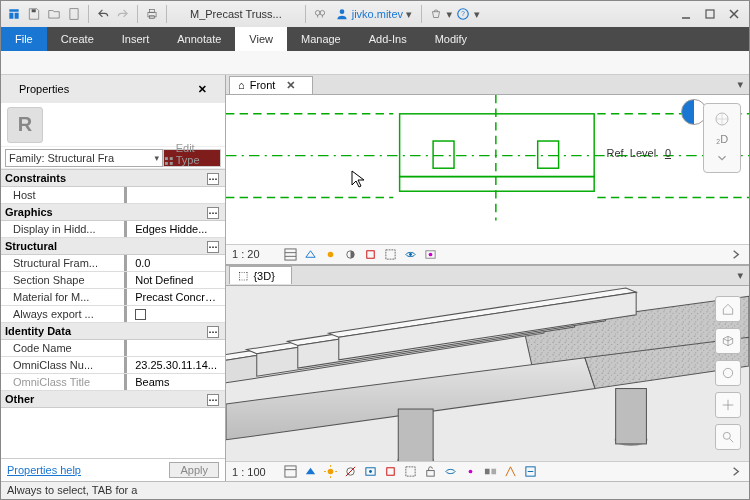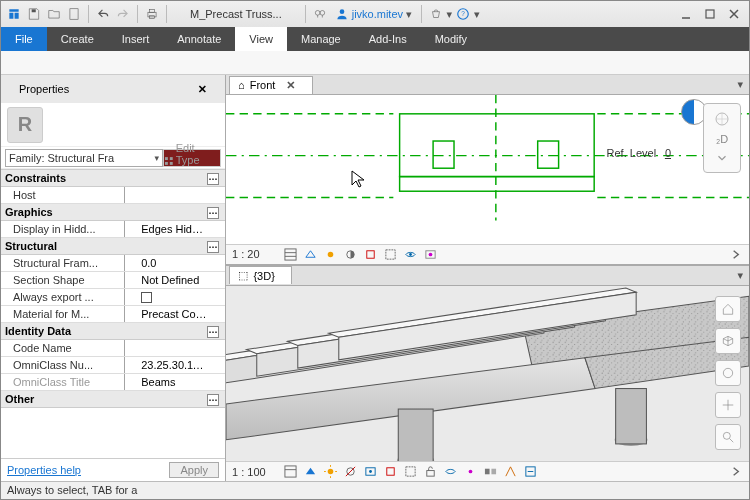--- a/index.html
+++ b/index.html
@@ -27,21 +27,21 @@
 .type-row { height: 22px; display:flex; align-items:center; padding:2px 4px; border-bottom:1px solid #eee; }
 .type-select { flex:1; height:18px; border:1px solid #aaa; background:#fff; padding:0 3px; display:flex; align-items:center; justify-content:space-between; color:#333; }
 .type-select .chev { font-size:9px; color:#555; }
 .edit-type { width:58px; height:18px; border:1px solid #ccc; background:#7f1d1d; color:#999; display:flex; align-items:flex-end; justify-content:center; gap:2px; }
 .props { flex:1; overflow:auto; border-top:1px solid #ccc; }
 .prop-cat { background:#e9e9e9; padding:2px 4px; font-weight:600; position:relative; border-bottom:1px solid #ccc; }
 .prop-cat .expand { position:absolute; right:6px; top:3px; width:12px; height:12px; border:1px solid #888; background:#fff; display:flex; align-items:center; justify-content:center; font-size:9px; }
 .prop-row { display:flex; border-bottom:1px solid #ddd; }
 .prop-name { width:55%; padding:2px 6px 2px 12px; color:#333; overflow:hidden; text-overflow:ellipsis; white-space:nowrap; }
 .prop-name.gray { color:#999; }
-.prop-val { flex:1; padding:2px 16px; border-left:1px solid #a3a3a3; overflow:hidden; text-overflow:ellipsis; white-space:nowrap; }
+.prop-val { flex:1; padding:2px 8px; border-left:3px solid #a3a3a3; overflow:hidden; text-overflow:ellipsis; white-space:nowrap; }
 .prop-val.check { display:flex; align-items:center; }
 .prop-val.check .box { width:11px; height:11px; border:1px solid #555; }
 .palette-foot { display:flex; align-items:center; padding:3px 6px; border-top:1px solid #ccc; }
 .palette-foot a { color:#1976d2; text-decoration:underline; }
 .palette-foot .apply { margin-left:auto; border:1px solid #aaa; background:#eee; padding:1px 10px; color:#888; }
 .views { flex:1; display:flex; flex-direction:column; min-height:0; background:#fff; }
 .view-tab { height: 20px; background:#e0e0e0; display:flex; align-items:center; border-bottom:1px solid #aaa; padding-left:3px; }
 .view-tab .vt-label { background:#fff; border:1px solid #aaa; border-bottom:none; padding:2px 16px 2px 8px; display:flex; align-items:center; gap:5px; position:relative; }
 .view-tab .vt-close { margin-left:6px; font-weight:bold; color:#555; }
 .view-tab .vt-drop { margin-left:auto; margin-right:6px; color:#555; }
@@ -209,28 +209,28 @@
         <div class="prop-cat">Structural<span class="expand">⋯</span></div>
         <div class="prop-row">
           <div class="prop-name">Structural Fram...</div>
           <div class="prop-val">0.0</div>
         </div>
         <div class="prop-row">
           <div class="prop-name">Section Shape</div>
           <div class="prop-val">Not Defined</div>
         </div>
         <div class="prop-row">
+          <div class="prop-name">Material for M...</div>
+          <div class="prop-val">Precast Concrete</div>
+        </div>
+        <div class="prop-row">
           <div class="prop-name">Always export ...</div>
           <div class="prop-val check">
             <span class="box"></span>
           </div>
-        </div>
-        <div class="prop-row">
-          <div class="prop-name">Material for M...</div>
-          <div class="prop-val">Precast Concrete</div>
         </div>
         <div class="prop-cat">Identity Data<span class="expand">⋯</span></div>
         <div class="prop-row">
           <div class="prop-name">Code Name</div>
           <div class="prop-val"></div>
         </div>
         <div class="prop-row">
           <div class="prop-name">OmniClass Nu...</div>
           <div class="prop-val">23.25.30.11.14...</div>
         </div>

